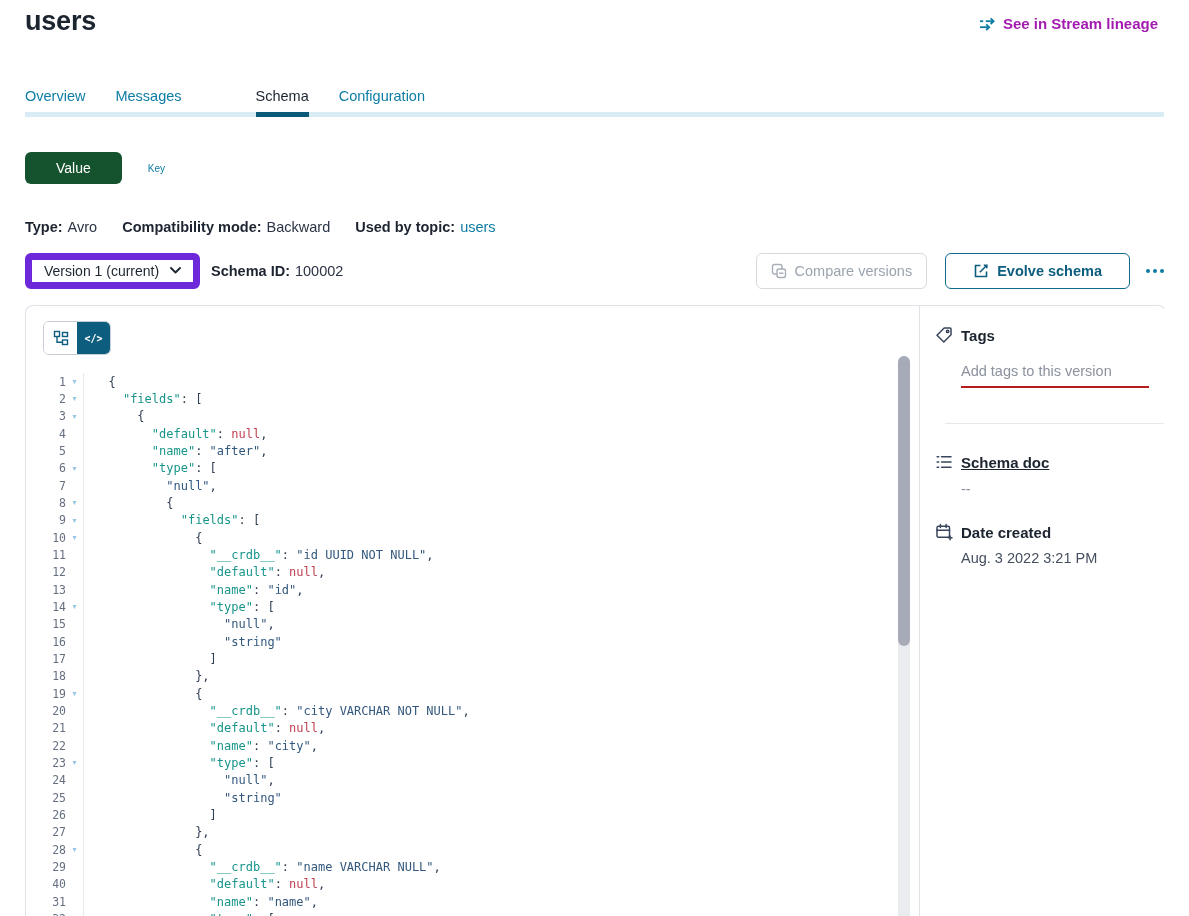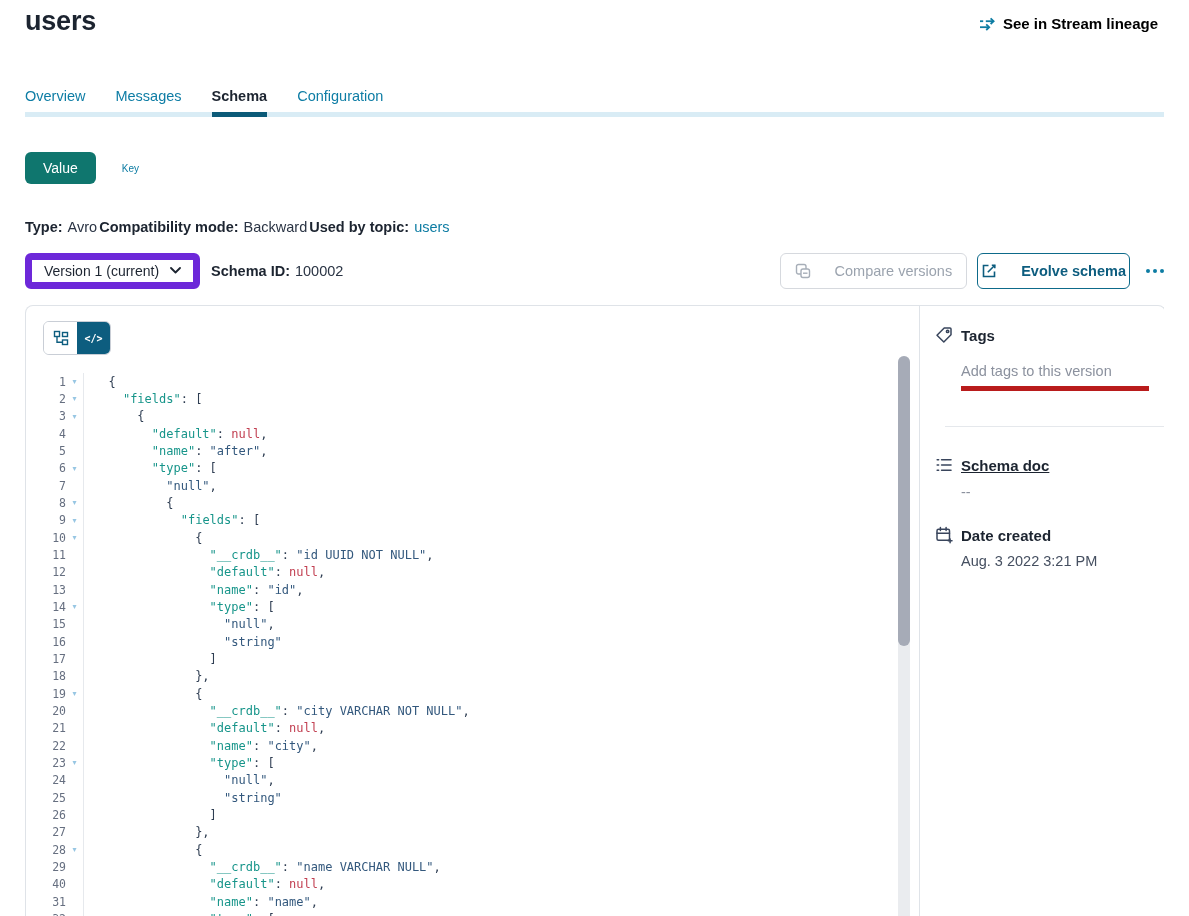--- a/index.html
+++ b/index.html
@@ -10,73 +10,73 @@
   }
 
   
   .page-title {
     position:absolute; left:25px; top:6px;
     font-size:27px; font-weight:800; letter-spacing:-0.2px; color:#1C2430;
   }
   .lineage-link {
     position:absolute; right:6px; top:15px;
     display:flex; align-items:center; gap:7px;
-    color:#000000; font-size:15px; font-weight:700; cursor:pointer;
+    color:#a21caf; font-size:15px; font-weight:700; cursor:pointer;
   }
 
   
   .tab-bar {
     position:absolute; left:25px; top:88px; width:1141px; height:29px;
     display:flex; align-items:flex-start;
   }
   .tab-track {
     position:absolute; left:0; right:0; bottom:0; height:5px; background:#D9ECF5;
   }
   .tab {
     position:relative; margin-right:30px; padding-bottom:8px;
     font-size:14.5px; color:#0E7DA5; cursor:pointer; z-index:1;
   }
-  .tab.active { color:#1C2430; font-weight:700; }
+  .tab.active { color:#1C2430; font-weight:400;margin-left:44px; }
   .tab.active::after {
     content:""; position:absolute; left:0; right:0; bottom:-5px; height:5px; background:#0B5A78;
   }
 
   
   .vk-row { position:absolute; left:25px; top:152px; display:flex; align-items:center; }
   .vk-value {
-    background:#0f766e; color:#fff; font-size:14px; border:none; border-radius:6px;
-    padding:8px 18px; cursor:pointer; font-family:inherit;
+    background:#14532d; color:#fff; font-size:14px; border:none; border-radius:6px;
+    padding:8px 31px; cursor:pointer; font-family:inherit;
   }
   .vk-key {
     background:none; border:none; color:#0D7CA3; font-size:10px; margin-left:26px;
     cursor:pointer; font-family:inherit;
   }
 
   
-  .meta-row { position:absolute; left:25px; top:219px; display:flex; gap:2px; font-size:14.5px; }
+  .meta-row { position:absolute; left:25px; top:219px; display:flex; gap:25px; font-size:14.5px; }
   .meta-item { display:flex; gap:5px; }
   .meta-label { font-weight:700; color:#1C2430; }
   .meta-value { color:#2A3444; }
   .meta-link { color:#0D7CA3; cursor:pointer; }
 
   
   .version-row { position:absolute; left:25px; top:252px; width:1141px; height:37px; display:flex; align-items:center; }
   .version-select {
     width:175px; height:36px; border:7px solid #6d28d9; border-radius:6px;
     display:flex; align-items:center; justify-content:space-between;
     padding:0 12px; font-size:14px; color:#1C2430; cursor:pointer; background:#fff;
   }
   .schema-id { margin-left:11px; font-size:14.5px; display:flex; gap:5px; }
   .vspacer { flex:1; }
   .btn {
-    height:36px; display:flex; align-items:center; gap:24px; border-radius:6px;
+    height:36px; display:flex; align-items:center; gap:8px; border-radius:6px;
     font-size:14.5px; background:#fff; cursor:pointer; font-family:inherit;
   }
   .btn-compare { border:1px solid #D6D9DE; color:#9BA3AE; padding:0 14px; cursor:default; }
-  .btn-evolve { border:1px solid #0D6A8A; color:#0D5D7F; font-weight:700; padding:0 3px; margin-left:10px; }
+  .btn-evolve { border:1px solid #0D6A8A; color:#0D5D7F; font-weight:700; padding:0 27px; margin-left:18px; }
   .more-dots { margin-left:14px; display:flex; gap:3px; padding:6px 2px; cursor:pointer; }
   .more-dots i { width:4px; height:4px; border-radius:50%; background:#0D7CA3; }
 
   
   .panel {
     position:absolute; left:25px; top:305px; width:1141px; height:660px;
     border:1px solid #DFE3E8; border-bottom:none; border-radius:8px 8px 0 0;
     display:flex; background:#fff;
   }
   .editor-col { position:relative; width:893px; }
@@ -117,21 +117,21 @@
     position:absolute; left:0; top:0; width:12px; height:290px;
     background:#A6ABB7; border-radius:6px; cursor:grab;
   }
 
   
   .side-col { flex:1; border-left:1px solid #DFE3E8; padding-top:20px; }
   .side-head { display:flex; align-items:center; gap:8px; padding-left:15px; }
   .side-head .lbl { font-size:15px; font-weight:700; color:#1C2430; }
   .tags-input {
     display:block; margin:19px 0 0 41px; width:188px; border:none;
-    border-bottom:5px solid #b91c1c; padding:0 0 7px 0; font-size:14.5px;
+    border-bottom:2px solid #b91c1c; padding:0 0 7px 0; font-size:14.5px;
     font-family:inherit; color:#4c1d95; background:transparent; outline:none;
   }
   .tags-input::placeholder { color:#8B919E; }
   .side-divider { margin:35px 0 0 25px; height:1px; background:#E5E8EC; }
   .sec-doc { margin-top:29px;text-decoration:underline; }
   .side-value { margin:10px 0 0 41px; font-size:14.5px; color:#8B919E; }
   .sec-date { margin-top:26px; }
   .side-value.dark { color:#454F60; margin-top:9px; }
 
   svg { display:block; }

